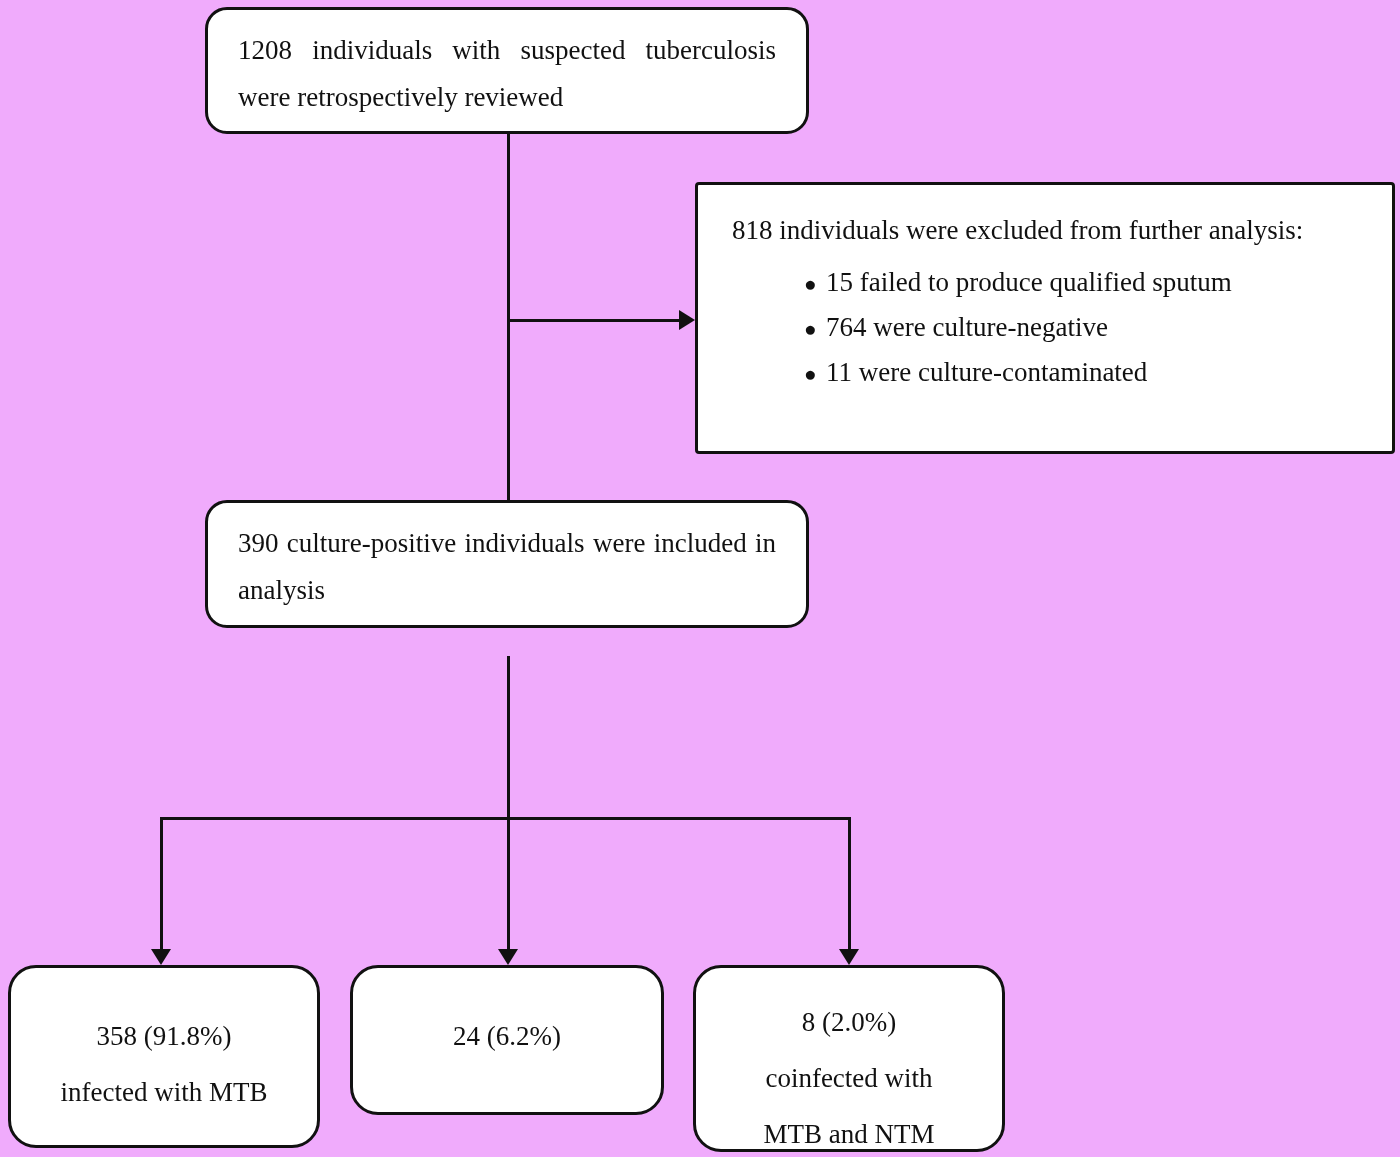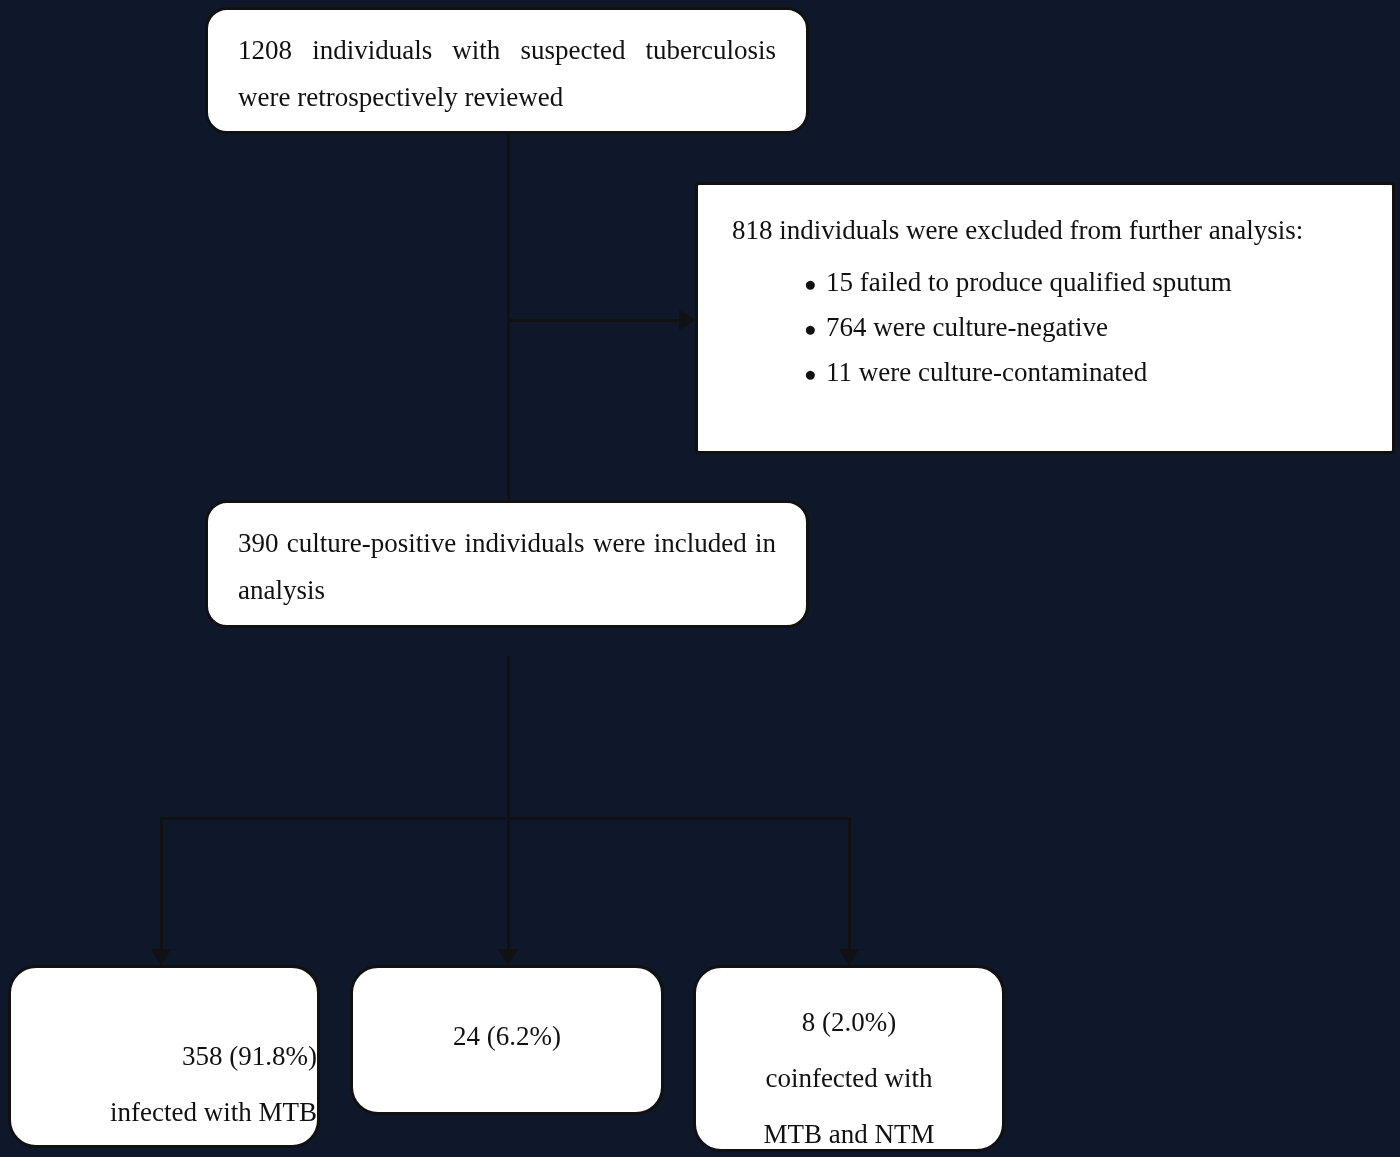--- a/index.html
+++ b/index.html
@@ -4,21 +4,21 @@
 <style>
   html, body {
     margin: 0;
     padding: 0;
     background: #ffffff;
   }
   #canvas {
     position: relative;
     width: 1400px;
     height: 1157px;
-    background: #0f172a;
+    background: #f0abfc;
     font-family: "Liberation Serif", "DejaVu Serif", serif;
     color: #111111;
   }
   .fc-box {
     position: absolute;
     box-sizing: border-box;
     border: 3px solid #111111;
     background: #ffffff;
     font-size: 27px;
     line-height: 47px;
@@ -38,21 +38,21 @@
   }
   #box-included {
     left: 205px; top: 500px; width: 604px; height: 128px;
     border-radius: 22px;
     padding: 17px 30px 0 30px;
   }
   .leaf {
     border-radius: 28px;
     line-height: 56px;
   }
-  #box-mtb        { left: 8px;   top: 965px; width: 312px; height: 183px; padding-top: 60px; text-align: right; }
+  #box-mtb        { left: 8px;   top: 965px; width: 312px; height: 183px; padding-top: 40px; }
   #box-ntm        { left: 350px; top: 965px; width: 314px; height: 150px; padding-top: 40px; }
   #box-coinfected { left: 693px; top: 965px; width: 312px; height: 187px; padding-top: 26px; }
 
   .bullet-list { margin-top: 6px; }
   .bullet-row {
     display: flex;
     align-items: baseline;
     height: 45px;
     line-height: 45px;
     margin-left: 72px;

